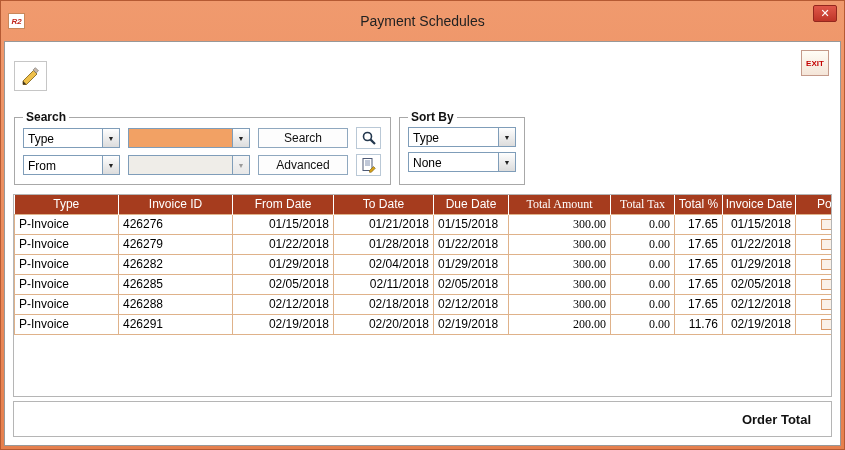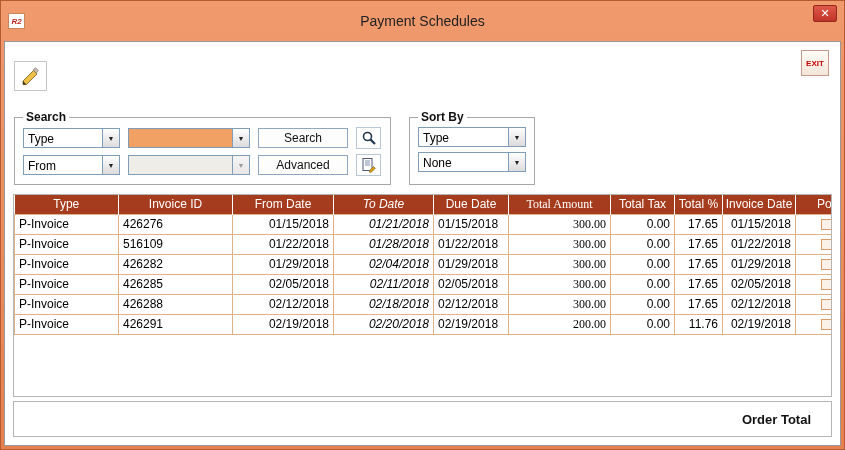--- a/index.html
+++ b/index.html
@@ -35,21 +35,21 @@
   
   .toolbar { flex: 0 0 46px; position: relative; padding: 19px 9px; }
   .tool-btn { width: 33px; height: 30px; background: #fff; border: 1px solid #C6C6C6;
     display: inline-flex; align-items: center; justify-content: center; }
   .exit-btn { position: absolute; right: 11px; top: 8px; width: 28px; height: 26px;
     border: 1px solid #C49A8A; background: linear-gradient(#FFFDF6, #F4E5D8);
     color: #C40000; font-weight: bold; font-size: 8px; letter-spacing: 0;
     display: flex; align-items: center; justify-content: center; }
 
   
-  .controls { display: flex; gap: 18px; padding: 0 9px; flex: 0 0 auto; }
+  .controls { display: flex; gap: 8px; padding: 0 9px; flex: 0 0 auto; }
   fieldset { border: 1px solid #A8A8A8; padding: 3px 8px 8px; }
   legend { font-size: 12px; font-weight: bold; color: #111; padding: 0 3px; }
   .search-grid { display: grid; grid-template-columns: 97px 122px 90px 26px; gap: 5px 8px; align-items: center; }
   .sort-grid { display: grid; grid-template-columns: 108px; gap: 5px; }
 
   .combo { height: 20px; border: 1px solid #7F9DB9; background: #fff; display: flex; align-items: stretch; font-size: 12px; }
   .combo-text { flex: 1; padding: 1px 4px 0; overflow: hidden; white-space: nowrap; align-self: center; }
   .combo-arrow { width: 17px; border-left: 1px solid #7F9DB9; background: linear-gradient(#FEFEFE, #DCDCDC);
     display: flex; align-items: center; justify-content: center; font-size: 7px; color: #222; }
   .combo.highlight { background: #F2A164; }
@@ -66,24 +66,24 @@
   thead th { background: #A63C1E; color: #fff; font-weight: normal; height: 19px;
     text-align: center; border-right: 1px solid rgba(255,255,255,0.45); overflow: hidden; white-space: nowrap; }
   thead th.c-fill { border-right: none; }
   tbody td { border: 1px solid #DFB28A; height: 20px; padding: 0 4px; color: #000;
     overflow: hidden; white-space: nowrap; background: #fff; }
   tbody td.c-fill { border: none; }
 
   .c0 { width: 104px; text-align: left; }
   .c1 { width: 114px; text-align: left; }
   .c2 { width: 101px; text-align: right; }
-  .c3 { width: 100px; text-align: right; font-style: italic; }
+  .c3 { width: 100px; text-align: right; }
   .c4 { width: 75px;  text-align: left; }
   .c5 { width: 102px;  text-align: right; font-family: Liberation Serif, serif; }
-  .c6 { width: 64px;  text-align: right; }
+  .c6 { width: 64px;  text-align: right; font-family: Liberation Serif, serif; }
   .c7 { width: 48px;  text-align: right; }
   .c8 { width: 73px;  text-align: right; }
   .c9 { width: 44px;  text-align: center; padding-left: 21px; }
   .c-fill { width: auto; }
   thead th.c0, thead th.c1, thead th.c2, thead th.c3, thead th.c4,
   thead th.c5, thead th.c6, thead th.c7, thead th.c8, thead th.c9 { text-align: center; }
 
   .cb { display: inline-block; width: 11px; height: 11px; border: 1px solid #DA9A6A;
     background: #FAF1E8; vertical-align: middle; }
 
@@ -207,21 +207,21 @@
               <td class="c4">01/15/2018</td>
               <td class="c5">300.00</td>
               <td class="c6">0.00</td>
               <td class="c7">17.65</td>
               <td class="c8">01/15/2018</td>
               <td class="c9"><span class="cb"></span></td>
               <td class="c-fill"></td>
             </tr>
             <tr>
               <td class="c0">P-Invoice</td>
-              <td class="c1">516109</td>
+              <td class="c1">426279</td>
               <td class="c2">01/22/2018</td>
               <td class="c3">01/28/2018</td>
               <td class="c4">01/22/2018</td>
               <td class="c5">300.00</td>
               <td class="c6">0.00</td>
               <td class="c7">17.65</td>
               <td class="c8">01/22/2018</td>
               <td class="c9"><span class="cb"></span></td>
               <td class="c-fill"></td>
             </tr>

